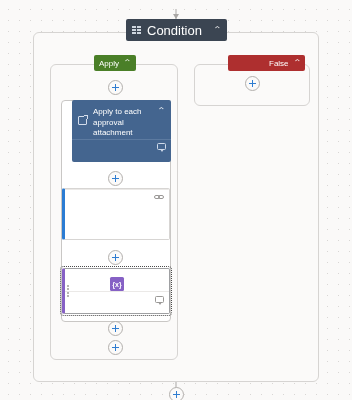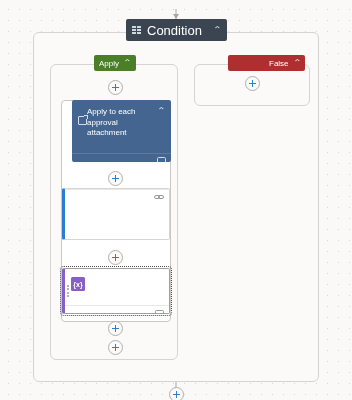--- a/index.html
+++ b/index.html
@@ -137,21 +137,23 @@
   
   .card {
     position: absolute;
     box-sizing: border-box;
     border-radius: 2px;
     overflow: hidden;
   }
   .card .body {
     display: flex;
     align-items: flex-start;
-    padding: 7px 6px 14px 6px;
+    padding: 7px 6px 0 6px;
+    gap: 6px;
+    justify-content: center;
   }
   .card .title {
     font-size: 8px;
     line-height: 10.5px;
     flex: 1;
   }
   .card .footer {
     height: 15px;
     display: flex;
     align-items: center;

